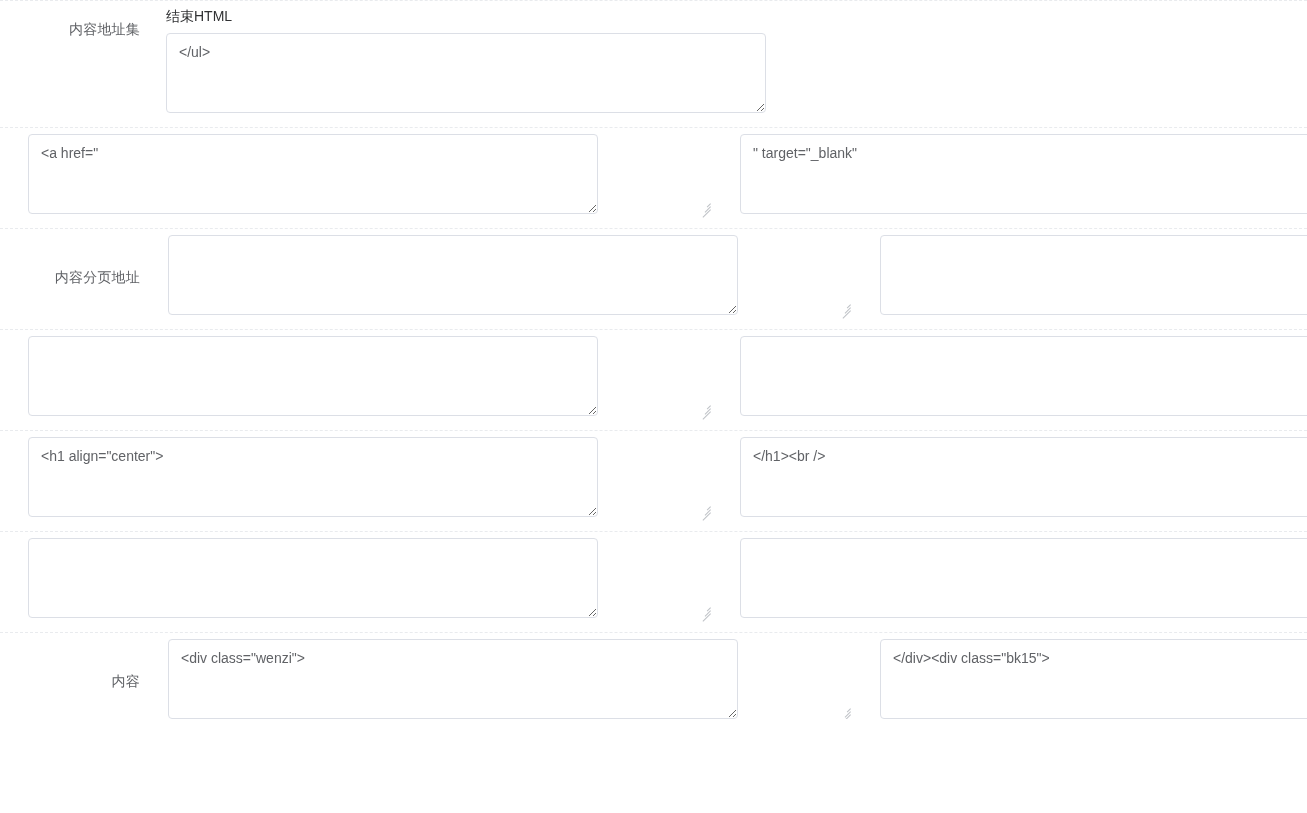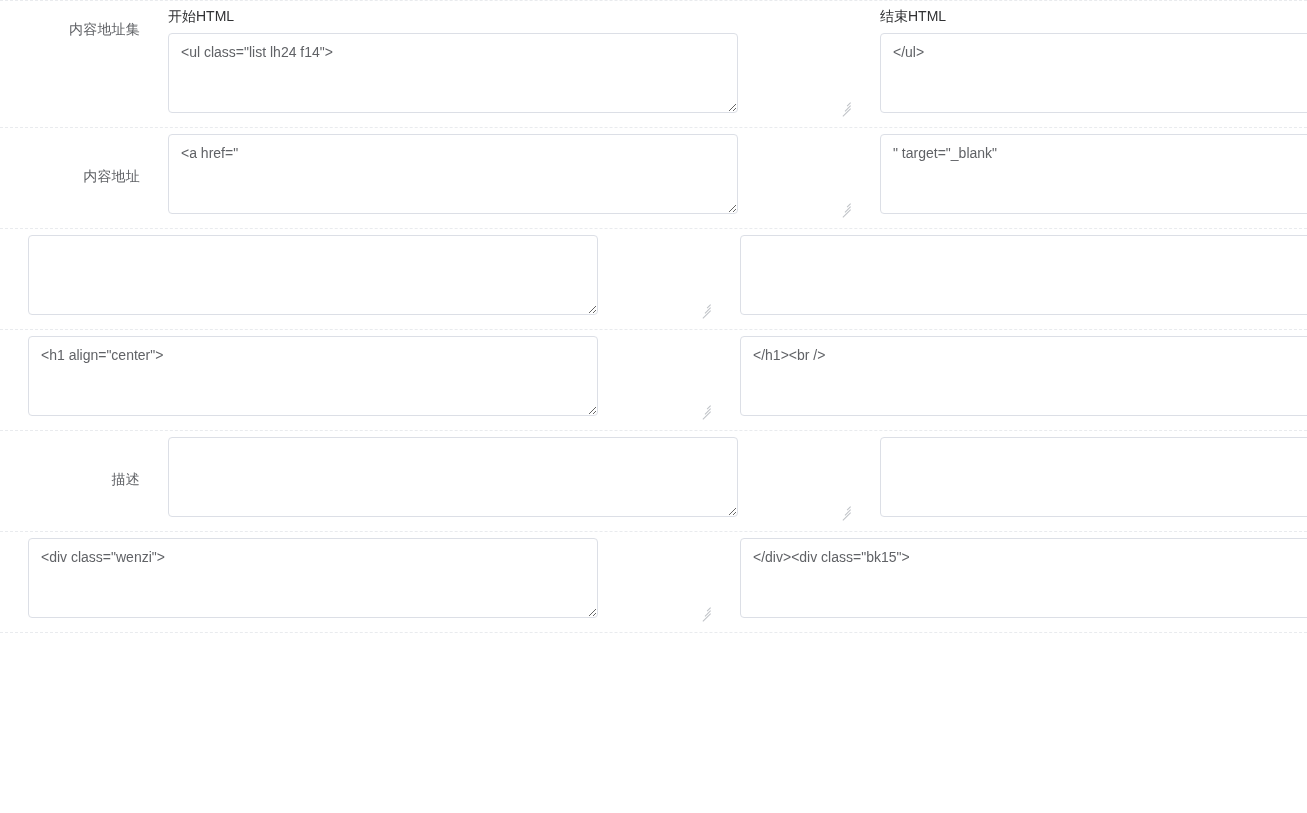--- a/index.html
+++ b/index.html
@@ -138,61 +138,69 @@
   .grip i.g2 { bottom: 4px; width: 8px; }
   .grip i.g3 { bottom: 7px; width: 5px; }
 </style>
 </head>
 <body>
 
 <div id="form-root">
     <div class="form-row row-top-label">
       <div class="row-inner">
         <div class="label-col">内容地址集</div>
-        <div class="field-col left">
-          <div class="col-head">开始HTML</div>
-          <div class="ta-wrap">
-            <textarea class="ta" placeholder="" style="">&lt;ul class="list lh24 f14"&gt;</textarea>
-            <span class="grip">
-              <i class="g1"></i>
-              <i class="g2"></i>
-              <i class="g3"></i>
-            </span>
-          </div>
-        </div>
         <div class="field-col right">
           <div class="col-head">结束HTML</div>
           <div class="ta-wrap">
             <textarea class="ta" placeholder="" style="">&lt;/ul&gt;</textarea>
           </div>
         </div>
       </div>
     </div>
     <div class="form-row row-tall">
       <div class="row-inner">
-        <div class="label-col">内容地址</div>
         <div class="field-col left">
           <div class="ta-wrap">
             <textarea class="ta" placeholder="" style="">&lt;a href="</textarea>
             <span class="grip">
               <i class="g1"></i>
               <i class="g2"></i>
               <i class="g3"></i>
             </span>
           </div>
         </div>
         <div class="field-col right">
           <div class="ta-wrap">
             <textarea class="ta" placeholder="" style="">" target="_blank"</textarea>
           </div>
         </div>
       </div>
     </div>
     <div class="form-row row-tall">
       <div class="row-inner">
+        <div class="label-col">内容分页地址</div>
+        <div class="field-col left">
+          <div class="ta-wrap">
+            <textarea class="ta" placeholder="" style=""></textarea>
+            <span class="grip">
+              <i class="g1"></i>
+              <i class="g2"></i>
+              <i class="g3"></i>
+            </span>
+          </div>
+        </div>
+        <div class="field-col right">
+          <div class="ta-wrap">
+            <textarea class="ta" placeholder="" style=""></textarea>
+          </div>
+        </div>
+      </div>
+    </div>
+    <div class="form-row row-tall">
+      <div class="row-inner">
         <div class="field-col left">
           <div class="ta-wrap">
             <textarea class="ta" placeholder="" style=""></textarea>
             <span class="grip">
               <i class="g1"></i>
               <i class="g2"></i>
               <i class="g3"></i>
             </span>
           </div>
         </div>
@@ -217,40 +225,40 @@
         </div>
         <div class="field-col right">
           <div class="ta-wrap">
             <textarea class="ta" placeholder="" style="">&lt;/h1&gt;&lt;br /&gt;</textarea>
           </div>
         </div>
       </div>
     </div>
     <div class="form-row row-tall">
       <div class="row-inner">
-        <div class="label-col">描述</div>
-        <div class="field-col left">
-          <div class="ta-wrap">
-            <textarea class="ta" placeholder="" style=""></textarea>
-            <span class="grip">
-              <i class="g1"></i>
-              <i class="g2"></i>
-              <i class="g3"></i>
-            </span>
-          </div>
-        </div>
-        <div class="field-col right">
-          <div class="ta-wrap">
-            <textarea class="ta" placeholder="" style=""></textarea>
-          </div>
-        </div>
-      </div>
-    </div>
-    <div class="form-row row-tall">
-      <div class="row-inner">
+        <div class="field-col left">
+          <div class="ta-wrap">
+            <textarea class="ta" placeholder="" style=""></textarea>
+            <span class="grip">
+              <i class="g1"></i>
+              <i class="g2"></i>
+              <i class="g3"></i>
+            </span>
+          </div>
+        </div>
+        <div class="field-col right">
+          <div class="ta-wrap">
+            <textarea class="ta" placeholder="" style=""></textarea>
+          </div>
+        </div>
+      </div>
+    </div>
+    <div class="form-row row-tall">
+      <div class="row-inner">
+        <div class="label-col">内容</div>
         <div class="field-col left">
           <div class="ta-wrap">
             <textarea class="ta" placeholder="" style="">&lt;div class="wenzi"&gt;</textarea>
             <span class="grip">
               <i class="g1"></i>
               <i class="g2"></i>
               <i class="g3"></i>
             </span>
           </div>
         </div>

